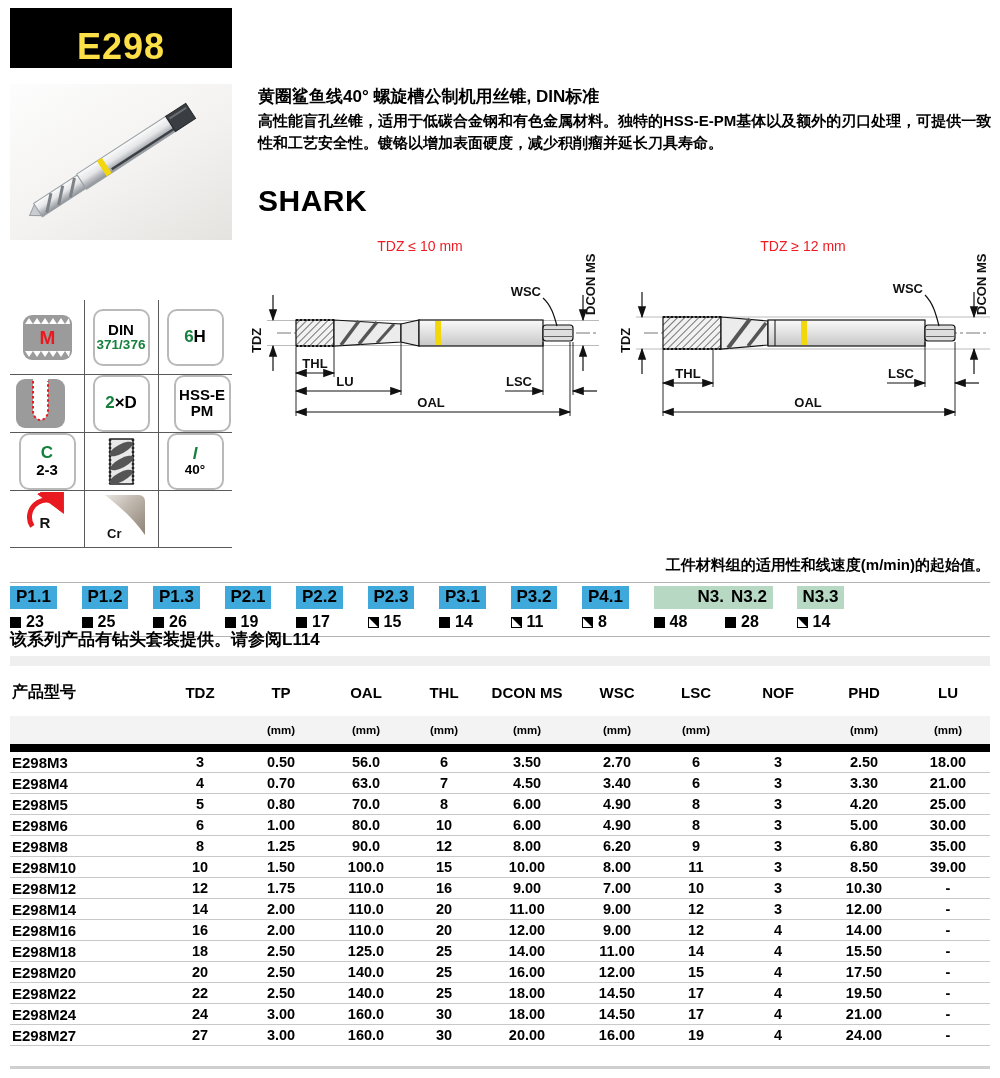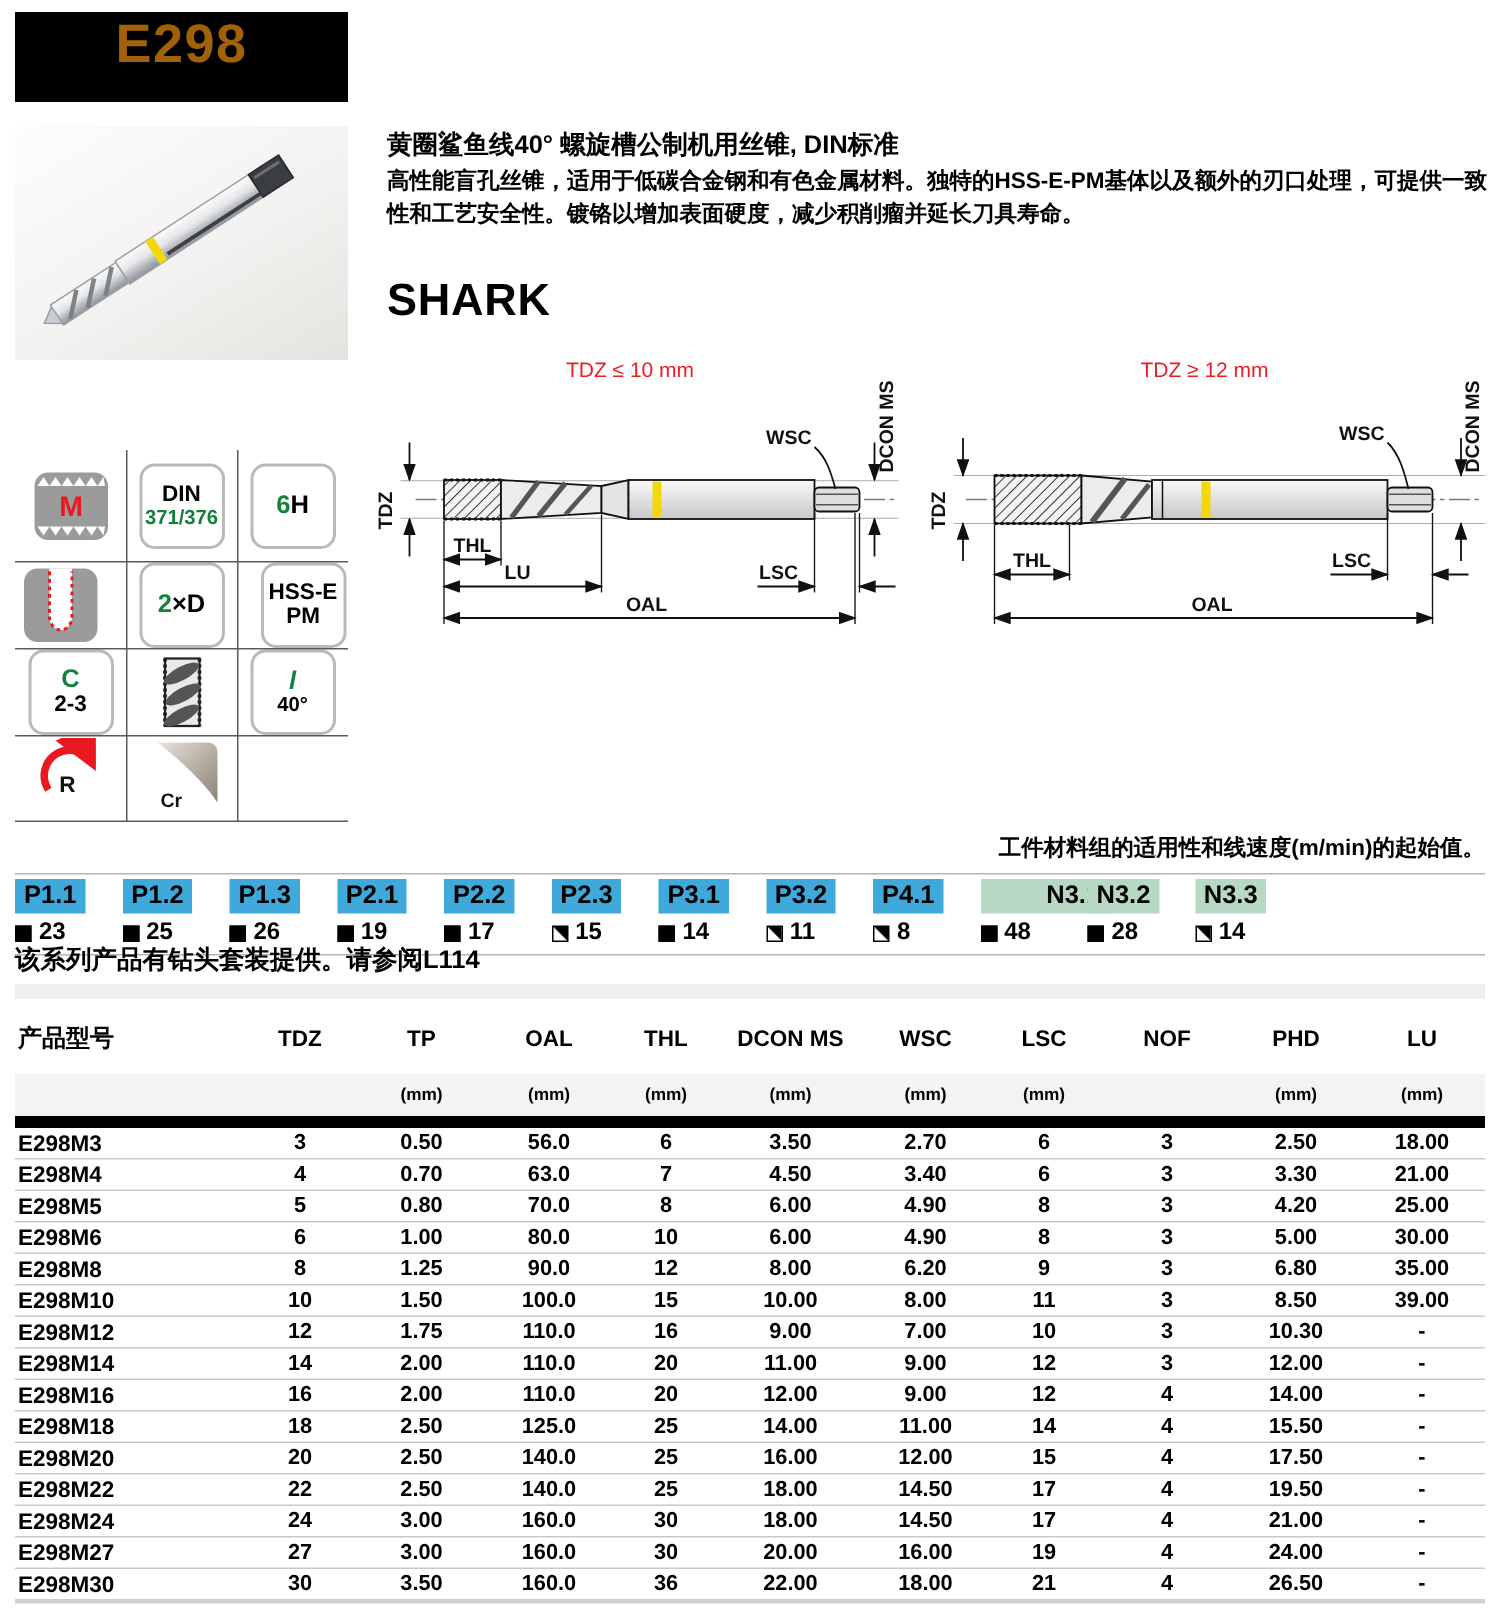--- a/index.html
+++ b/index.html
@@ -3,22 +3,22 @@
 <meta charset="utf-8">
 <style>
   html,body{margin:0;padding:0;}
   body{
     width:1000px;height:1078px;position:relative;background:#fff;
     font-family:"Liberation Sans","DejaVu Sans",sans-serif;color:#000;
     overflow:hidden;
   }
   .abs{position:absolute;}
   
-  .code-box{left:10px;top:8px;width:222px;height:60px;background:#000;color:#a16207;
-    display:flex;align-items:flex-start;justify-content:center;font-size:36px;font-weight:bold;letter-spacing:1px;}
+  .code-box{left:10px;top:8px;width:222px;height:60px;background:#000;color:#fde047;
+    display:flex;align-items:flex-end;justify-content:center;font-size:36px;font-weight:bold;letter-spacing:1px;}
   
   .photo{left:10px;top:84px;width:222px;height:156px;background:linear-gradient(150deg,#fdfdfd 0%,#f3f2f0 55%,#e4e3e0 100%);}
   
   .intro{left:258px;top:86px;width:736px;}
   .intro .title{font-size:17px;font-weight:bold;line-height:1.25;}
   .intro .desc{font-size:15px;font-weight:bold;line-height:1.42;margin-top:3px;}
   .brand{left:258px;top:184px;font-size:30px;font-weight:bold;letter-spacing:.5px;}
   
   svg text{font-family:"Liberation Sans","DejaVu Sans",sans-serif;}
   .dim{font-size:13px;font-weight:bold;fill:#111;}
@@ -610,29 +610,16 @@
           <td class="num">3.00</td>
           <td class="num">160.0</td>
           <td class="num">30</td>
           <td class="num">20.00</td>
           <td class="num">16.00</td>
           <td class="num">19</td>
           <td class="num">4</td>
           <td class="num">24.00</td>
           <td class="num">-</td>
         </tr>
-        <tr>
-          <td class="model">E298M30</td>
-          <td class="num">30</td>
-          <td class="num">3.50</td>
-          <td class="num">160.0</td>
-          <td class="num">36</td>
-          <td class="num">22.00</td>
-          <td class="num">18.00</td>
-          <td class="num">21</td>
-          <td class="num">4</td>
-          <td class="num">26.50</td>
-          <td class="num">-</td>
-        </tr>
       </tbody>
   </table>
 </div>
 <div class="abs bottom-band"></div>
 
 </body></html>

